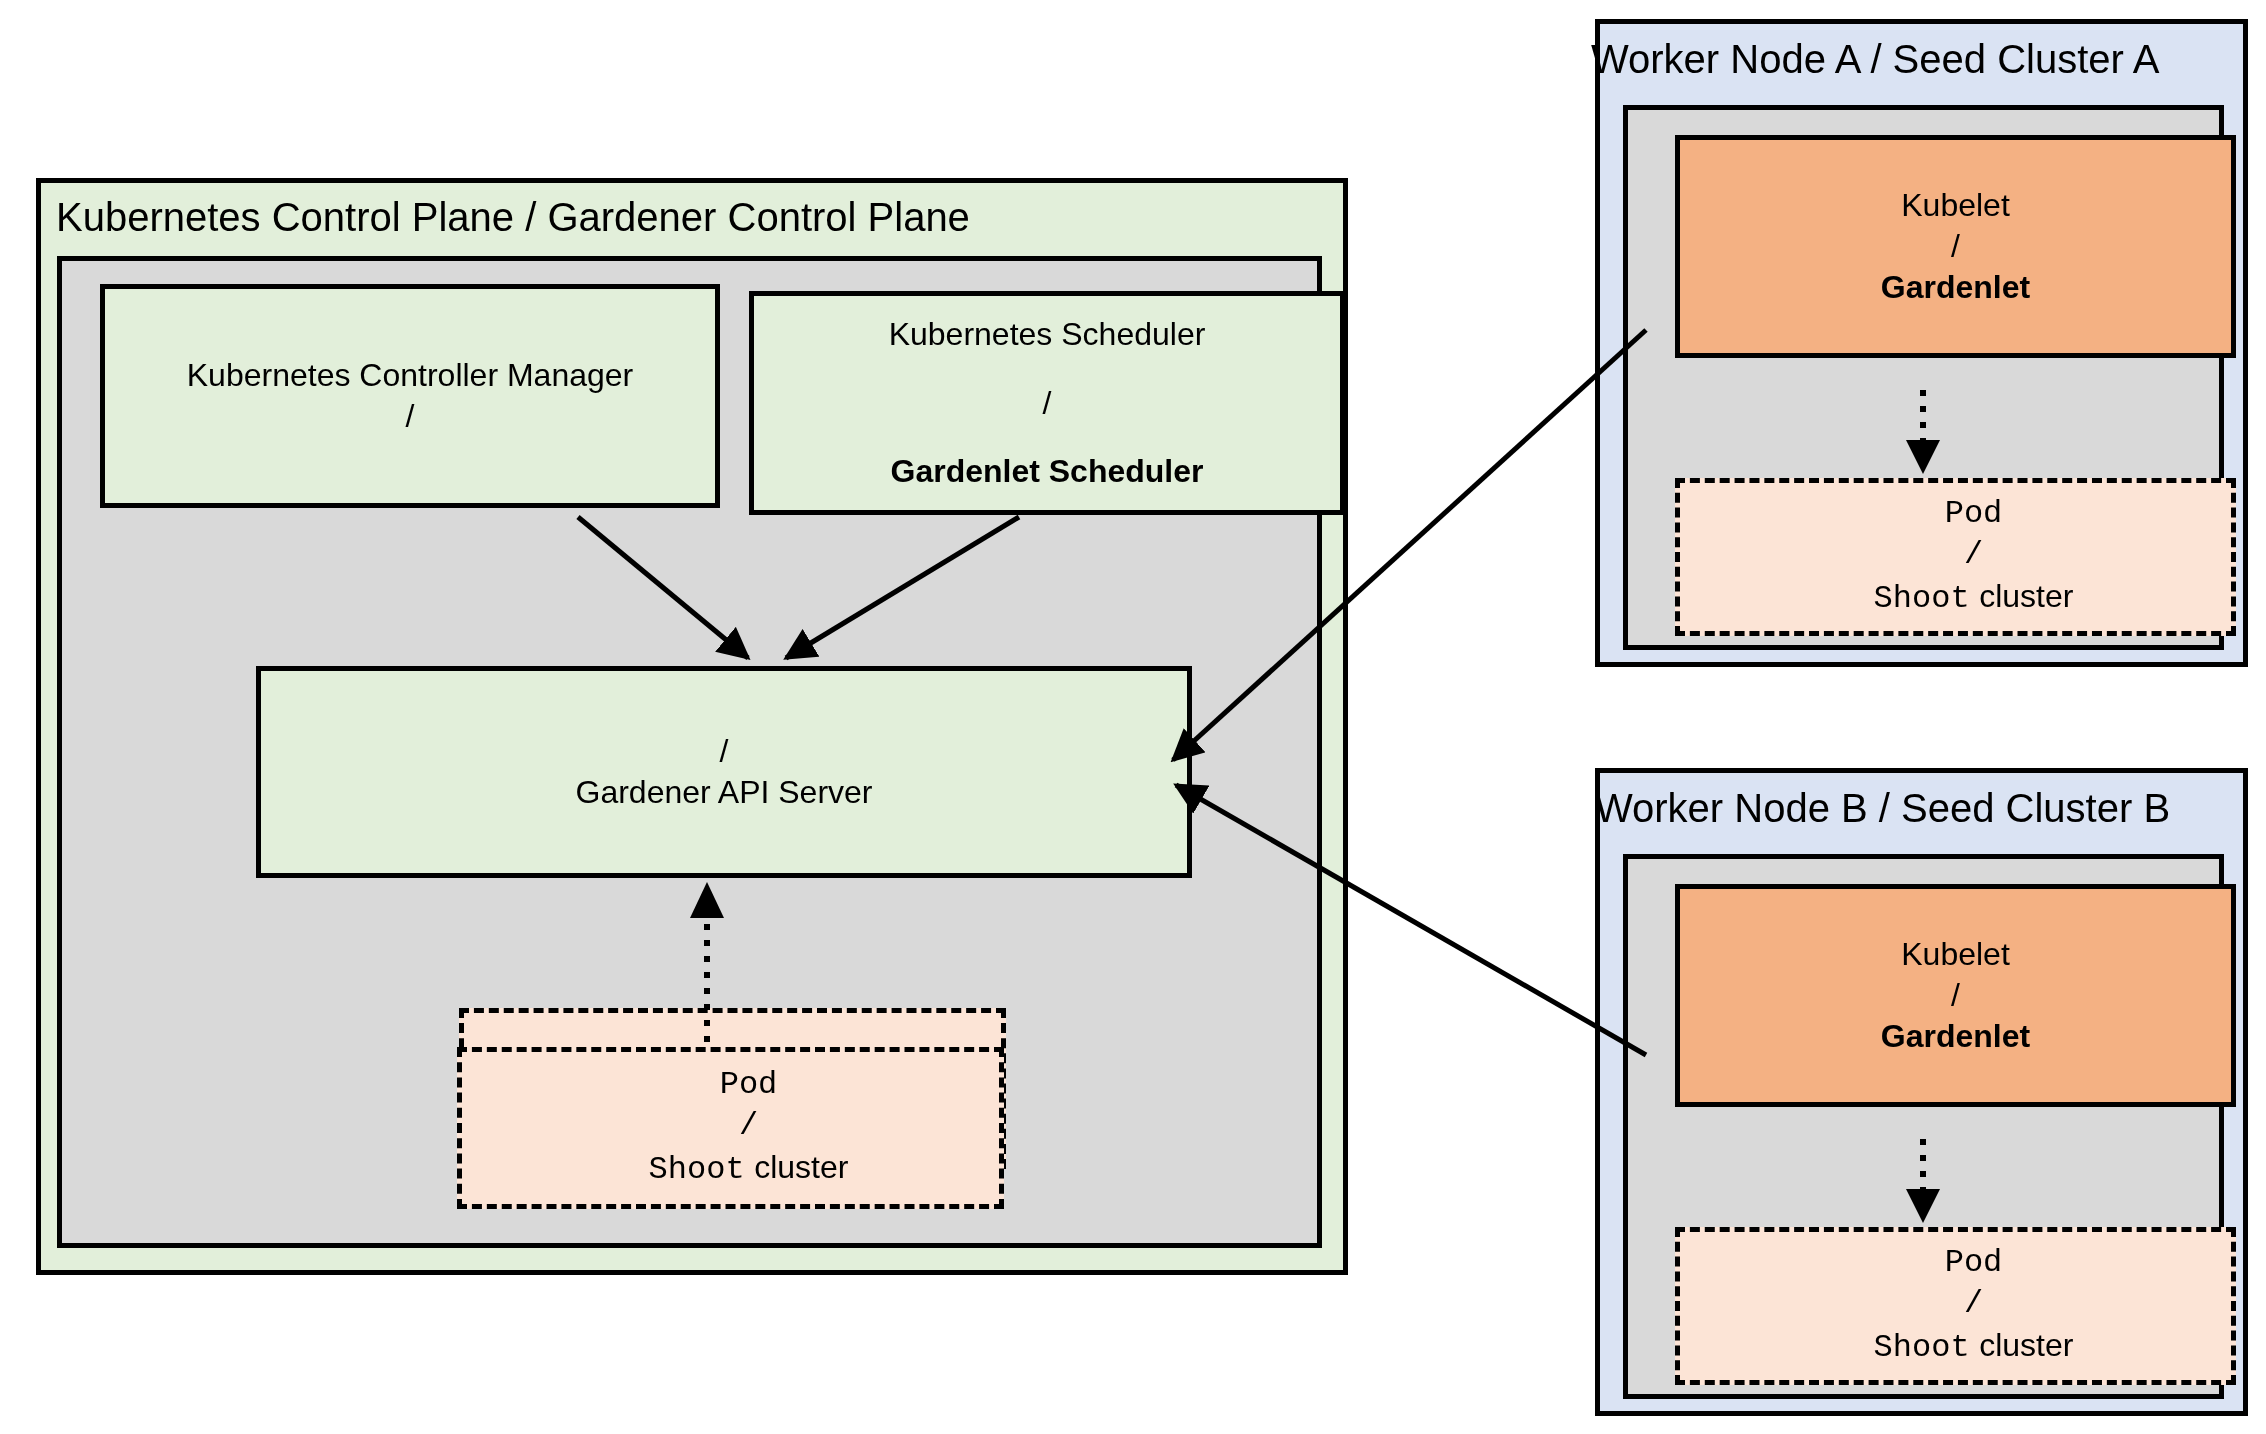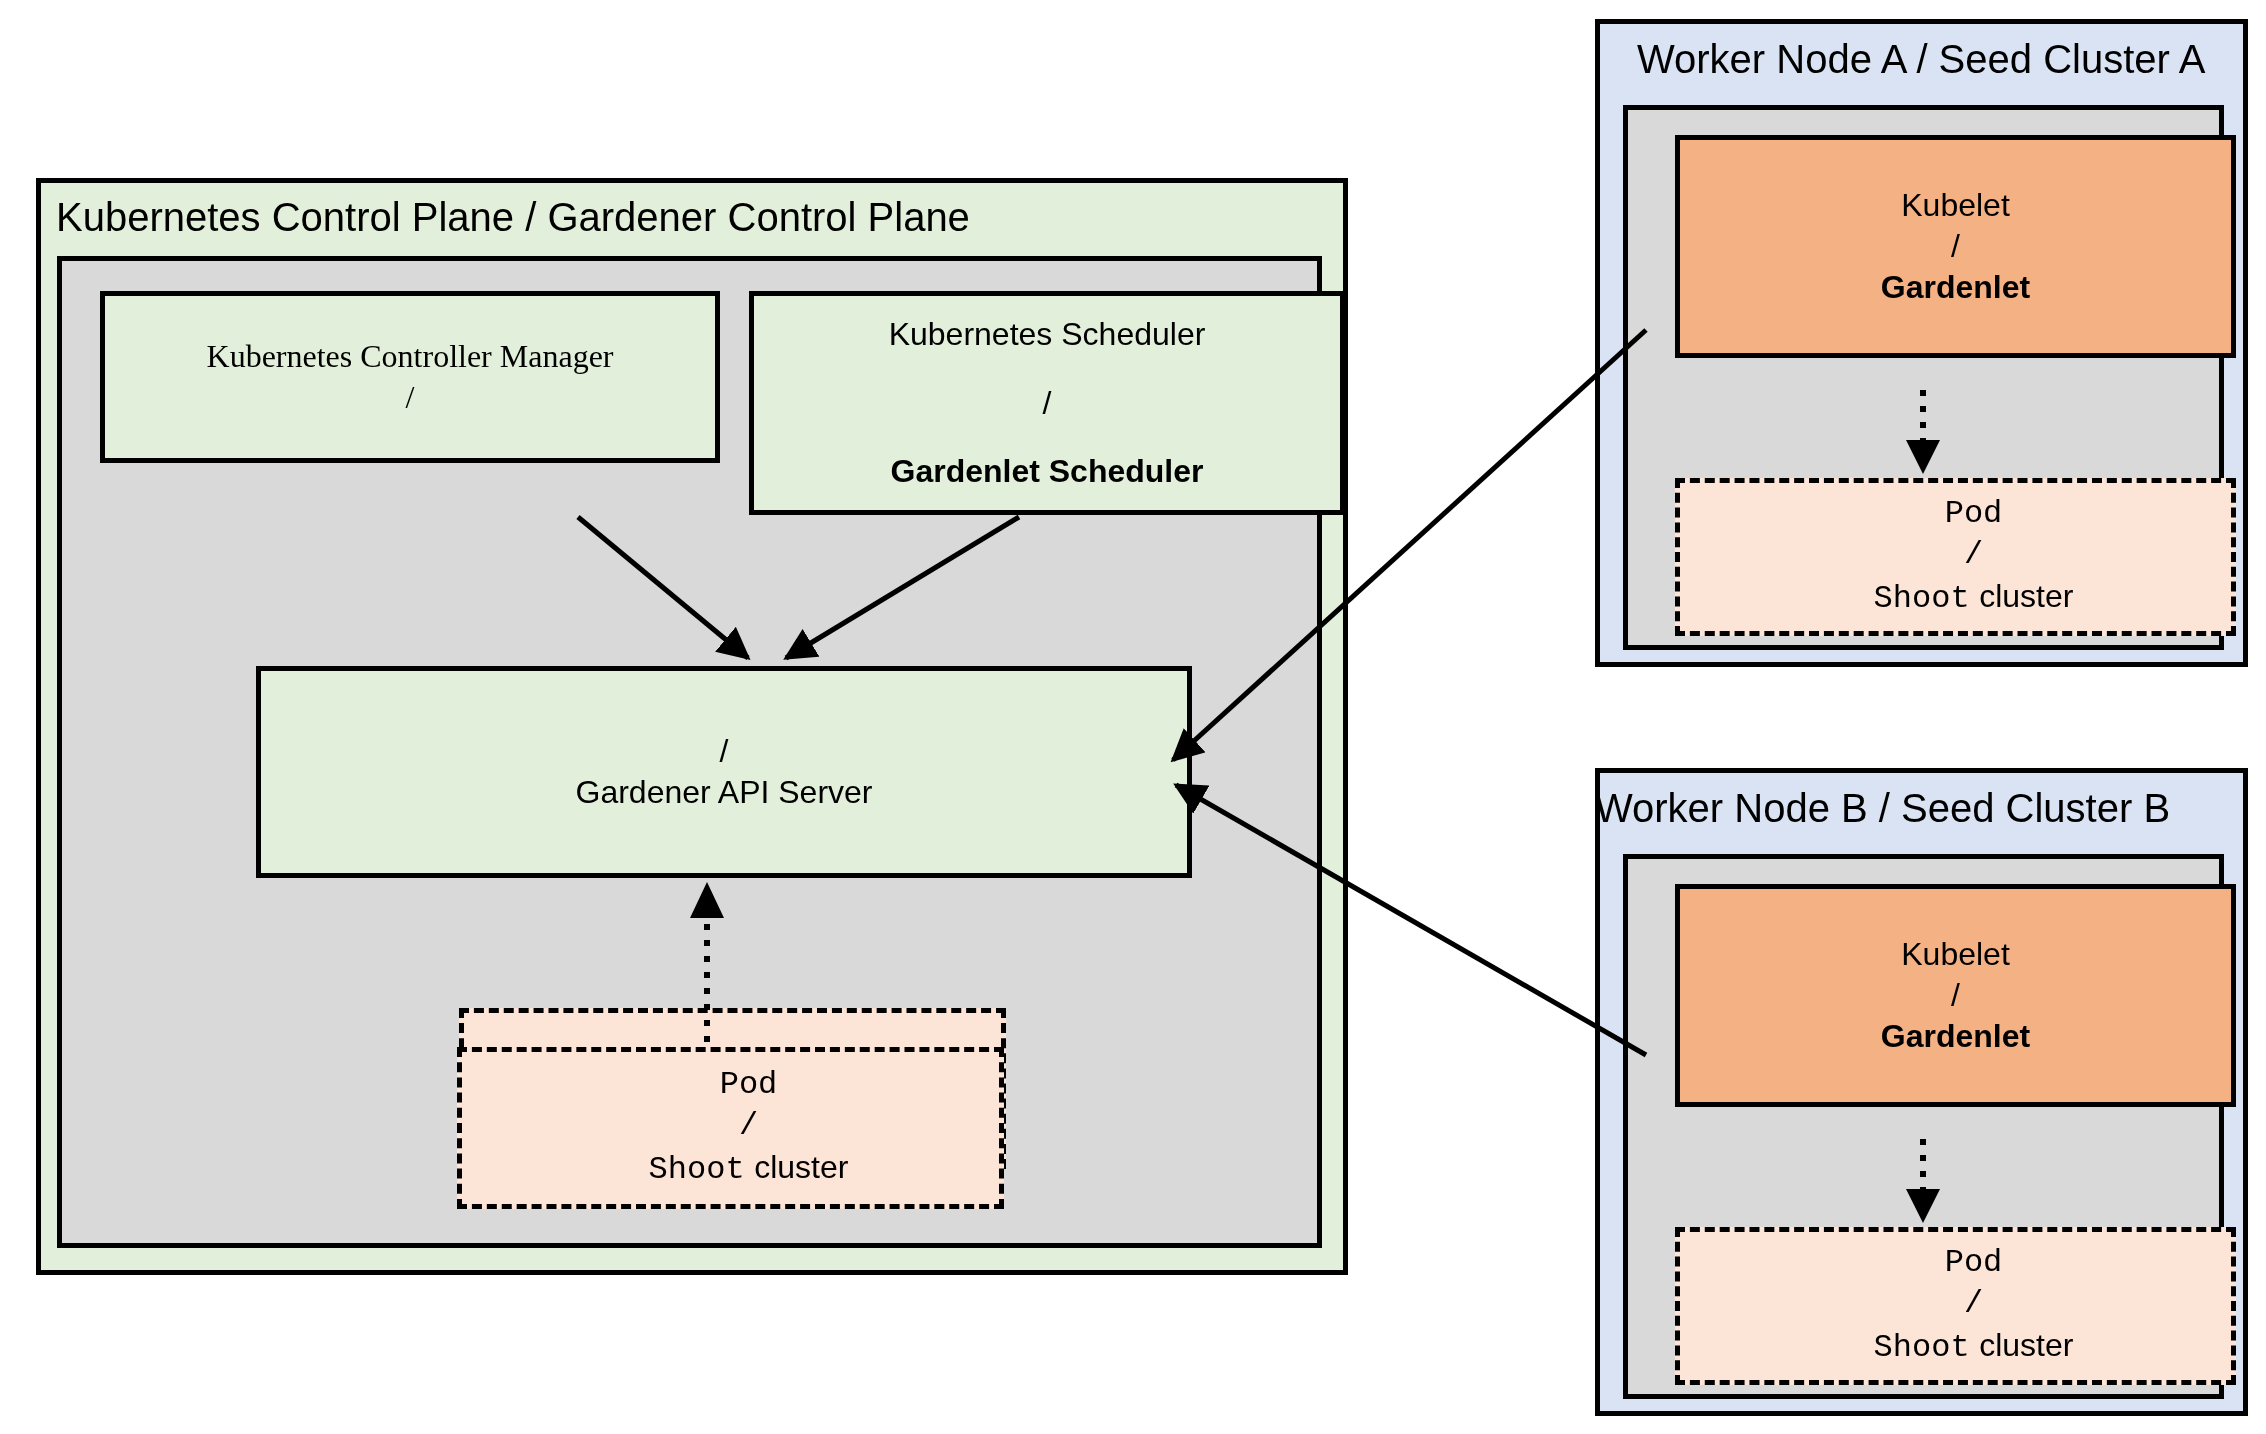--- a/index.html
+++ b/index.html
@@ -34,21 +34,21 @@
 <body>
 
 <div id="stage">
 
   <div class="abs frame fill-green" style="left:36px; top:178px; width:1312px; height:1097px;"></div>
 
   <div class="abs title" style="left:56px; top:194px;">Kubernetes Control Plane / Gardener Control Plane</div>
 
   <div class="abs frame fill-gray" style="left:57px; top:256px; width:1265px; height:992px;"></div>
 
-  <div class="abs frame fill-green center label" style="left:68px; top:291px; width:620px; height:172px;font-family:Liberation Serif, serif;">
+  <div class="abs frame fill-green center label" style="left:68px; top:284px; width:620px; height:224px;">
     <div>Kubernetes Controller Manager</div>
     <div>/</div>
   </div>
 
   <div class="abs frame fill-green center label" style="left:717px; top:291px; width:596px; height:224px;gap:28px;">
     <div>Kubernetes Scheduler</div>
     <div>/</div>
     <div class="bold">Gardenlet Scheduler</div>
   </div>
 
@@ -62,21 +62,21 @@
   <div class="abs dashed fill-peach center label" style="left:425px; top:1047px; width:547px; height:162px;">
     <div class="mono">Pod</div>
     <div class="mono">/</div>
     <div>
       <span class="mono mono-gap">Shoot</span><span>cluster</span>
     </div>
   </div>
 
   <div class="abs frame fill-blue" style="left:1595px; top:19px; width:653px; height:648px;"></div>
 
-  <div class="abs title" style="left:1637px; top:36px; width:559px; text-align:left;">Worker Node A / Seed Cluster A</div>
+  <div class="abs title" style="left:1591px; top:36px; width:559px; text-align:left;">Worker Node A / Seed Cluster A</div>
 
   <div class="abs frame fill-gray" style="left:1623px; top:105px; width:601px; height:545px;"></div>
 
   <div class="abs frame fill-orange center label" style="left:1643px; top:135px; width:561px; height:223px;">
     <div>Kubelet</div>
     <div>/</div>
     <div class="bold">Gardenlet</div>
   </div>
 
   <div class="abs dashed fill-peach center label" style="left:1643px; top:478px; width:561px; height:158px;">

